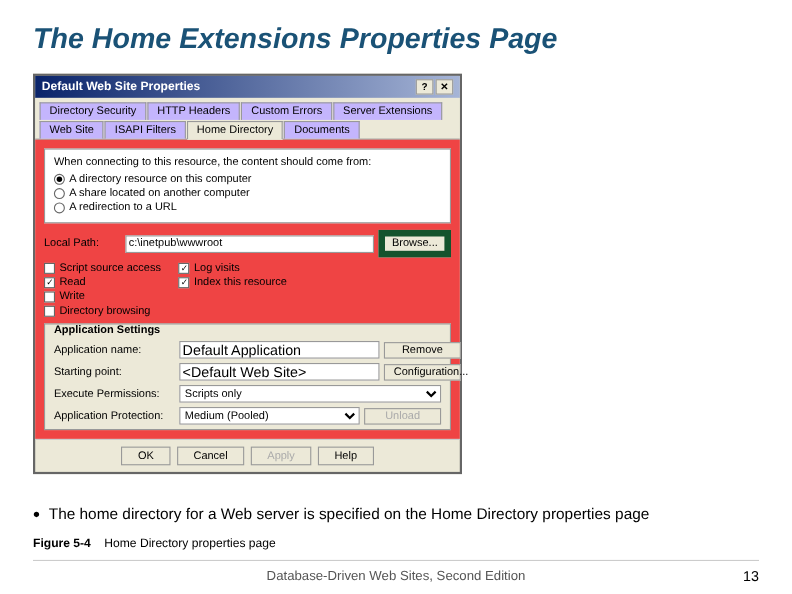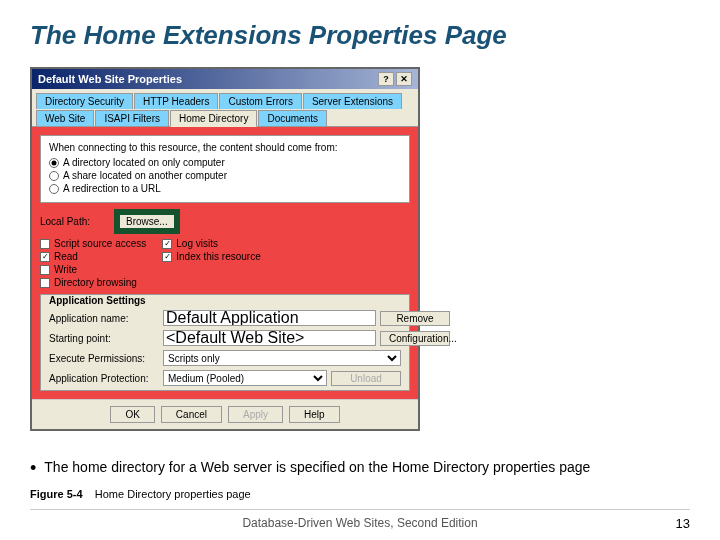--- a/index.html
+++ b/index.html
@@ -76,21 +76,21 @@
       display: flex;
       flex-wrap: wrap;
       background: #ece9d8;
       padding: 4px 4px 0 4px;
       border-bottom: 1px solid #999;
       gap: 1px;
     }
 
     .tab {
       padding: 2px 8px;
-      background: #7dd3fc;
+      background: #c4b5fd;
       border: 1px solid #999;
       border-bottom: none;
       font-size: 10px;
       cursor: pointer;
       color: #000;
     }
 
     .tab.active {
       background: #ece9d8;
       border-bottom: 1px solid #ece9d8;
@@ -241,21 +241,21 @@
     .app-label {
       min-width: 110px;
       font-size: 10px;
     }
 
     .app-input {
       flex: 1;
       height: 16px;
       border: 1px solid #999;
       background: #fff;
-      font-size: 16px;
+      font-size: 13px;
       padding: 0 2px;
     }
 
     .app-select {
       flex: 1;
       height: 16px;
       border: 1px solid #999;
       background: #fff;
       font-size: 10px;
     }
@@ -373,34 +373,35 @@
         <div class="tab active">Home Directory</div>
         <div class="tab">Documents</div>
       </div>
 
       <div class="dialog-body">
 
         <div class="radio-group">
           <div class="radio-group-label">When connecting to this resource, the content should come from:</div>
           <div class="radio-row">
             <div class="radio-circle selected"></div>
-            <span>A directory located on only computer</span>
+            <span>A directory resource on this computer</span>
           </div>
           <div class="radio-row">
             <div class="radio-circle"></div>
             <span>A share located on another computer</span>
           </div>
           <div class="radio-row">
             <div class="radio-circle"></div>
             <span>A redirection to a URL</span>
           </div>
         </div>
 
         <div class="form-row">
           <span class="form-label">Local Path:</span>
+          <input class="form-input" type="text" value="c:\inetpub\wwwroot" readonly="" style="">
           <button class="browse-btn">Browse...</button>
         </div>
 
         <div class="checkbox-section">
           <div class="checkbox-col">
             <div class="checkbox-row">
               <div class="checkbox-box"></div>
               <span>Script source access</span>
             </div>
             <div class="checkbox-row">

